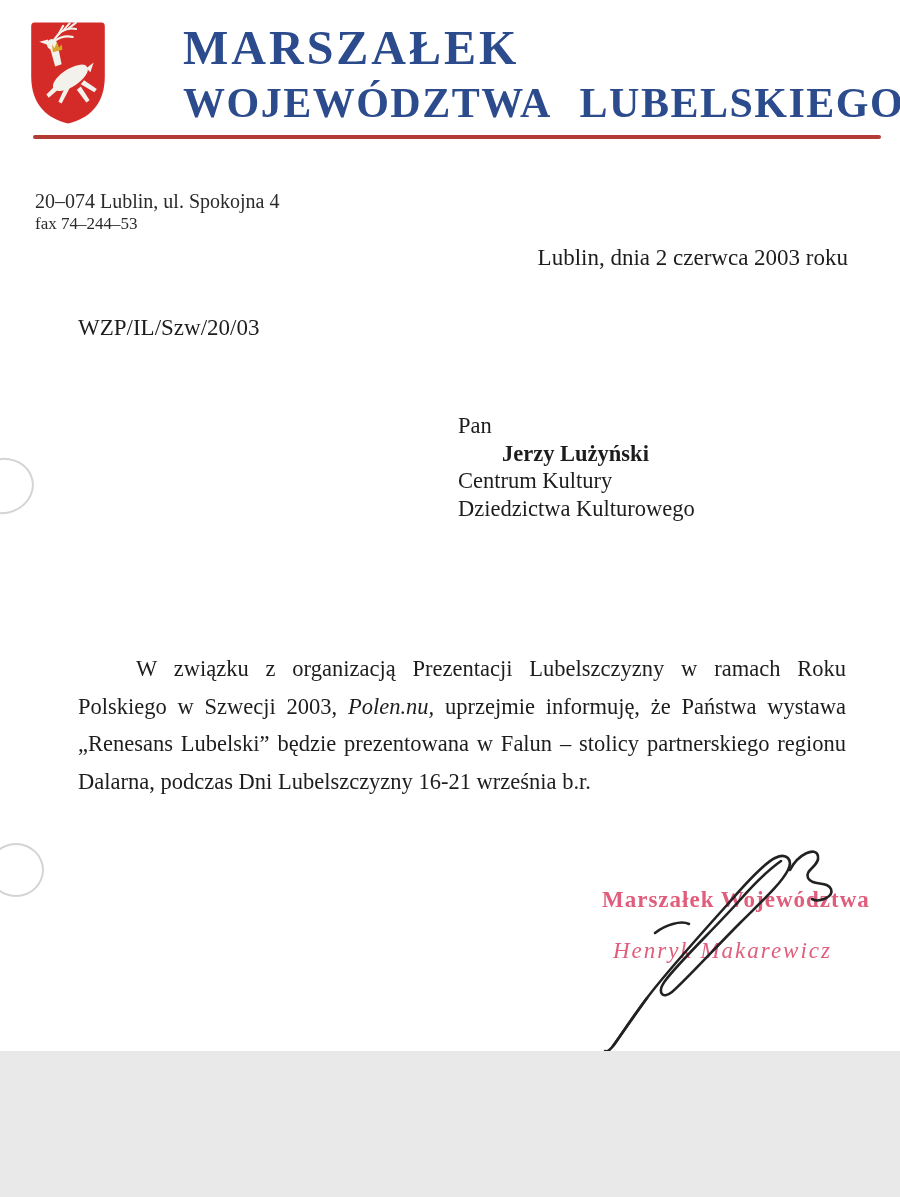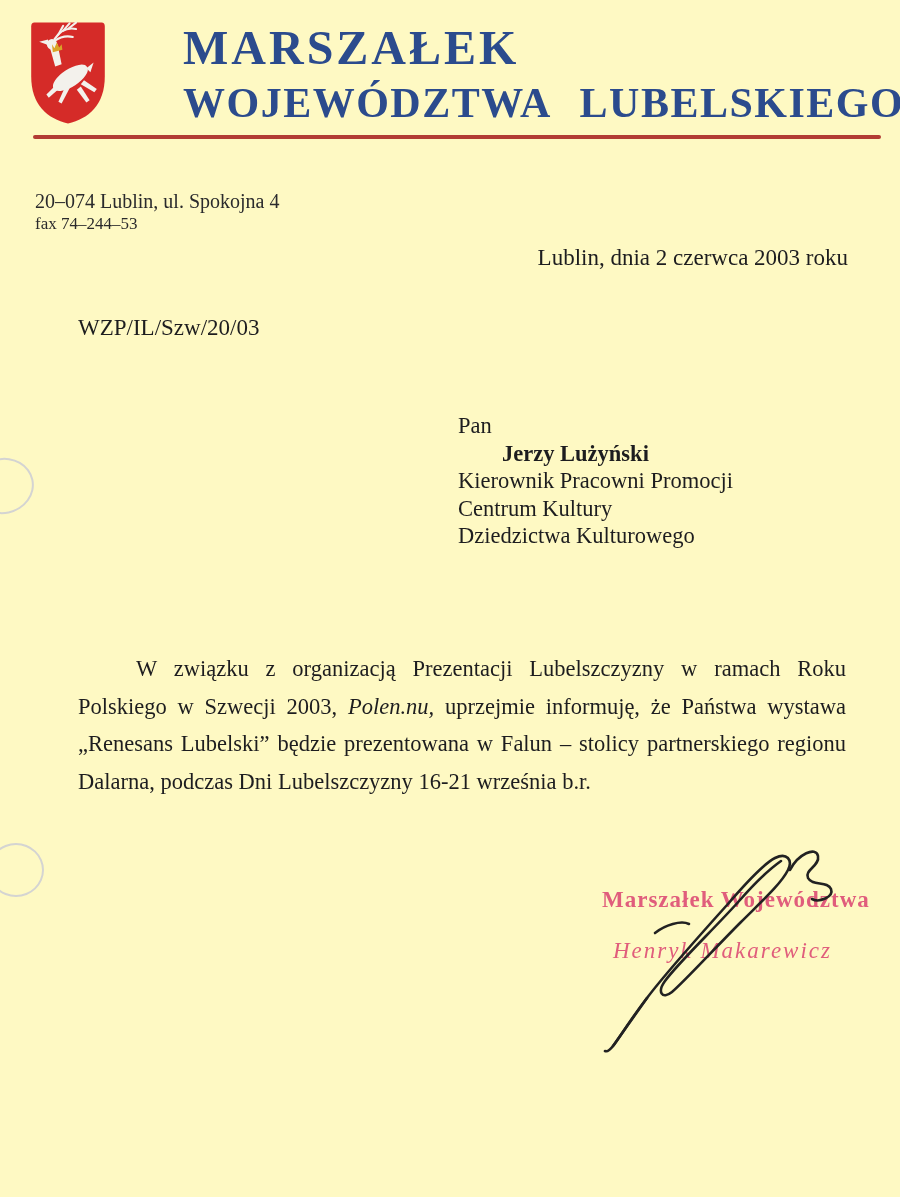--- a/index.html
+++ b/index.html
@@ -1,20 +1,20 @@
 <!DOCTYPE html>
 <html><head>
 <meta charset="utf-8">
 <style>
   html, body { margin:0; padding:0; background:#e9e9e9; }
   .page {
     position:relative;
-    width:900px; height:1197px;
+    width:900px; height:1051px;
     margin:0 auto;
-    background:#fef9c3;
+    background:#ffffff;
     overflow:hidden;
     font-family:"Liberation Serif", serif;
     color:#1d1d1f;
   }
   
   .crest { position:absolute; left:28px; top:18px; width:80px; height:110px; }
   .title-block { position:absolute; left:183px; top:20px; color:#2b4b8d; }
   .title-line1 {
     font-size:48px; letter-spacing:3px; line-height:56px;
     font-weight:600; white-space:nowrap;
@@ -105,21 +105,20 @@
     <div class="addr-sub">fax 74–244–53</div>
   </div>
 
   <div class="date-line">Lublin, dnia 2 czerwca 2003 roku</div>
 
   <div class="ref-number">WZP/IL/Szw/20/03</div>
 
   <div class="recipient">
     <div>Pan</div>
     <div class="bold">Jerzy Lużyński</div>
-    <div>Kierownik Pracowni Promocji</div>
     <div>Centrum Kultury</div>
     <div>Dziedzictwa Kulturowego</div>
   </div>
 
   <div class="body-par"><span>W związku z organizacją Prezentacji Lubelszczyzny w ramach Roku Polskiego w Szwecji 2003, </span><span class="it">Polen.nu,</span><span> uprzejmie informuję, że Państwa wystawa „Renesans Lubelski” będzie prezentowana w Falun – stolicy partnerskiego regionu Dalarna, podczas Dni Lubelszczyzny 16-21 września b.r.</span></div>
 
   <div class="sig-area">
     <div class="sig-role">Marszałek Województwa</div>
     <div class="sig-name">Henryk Makarewicz</div>
     <svg class="sig-scrawl" width="290" height="235" viewBox="0 0 290 235">

